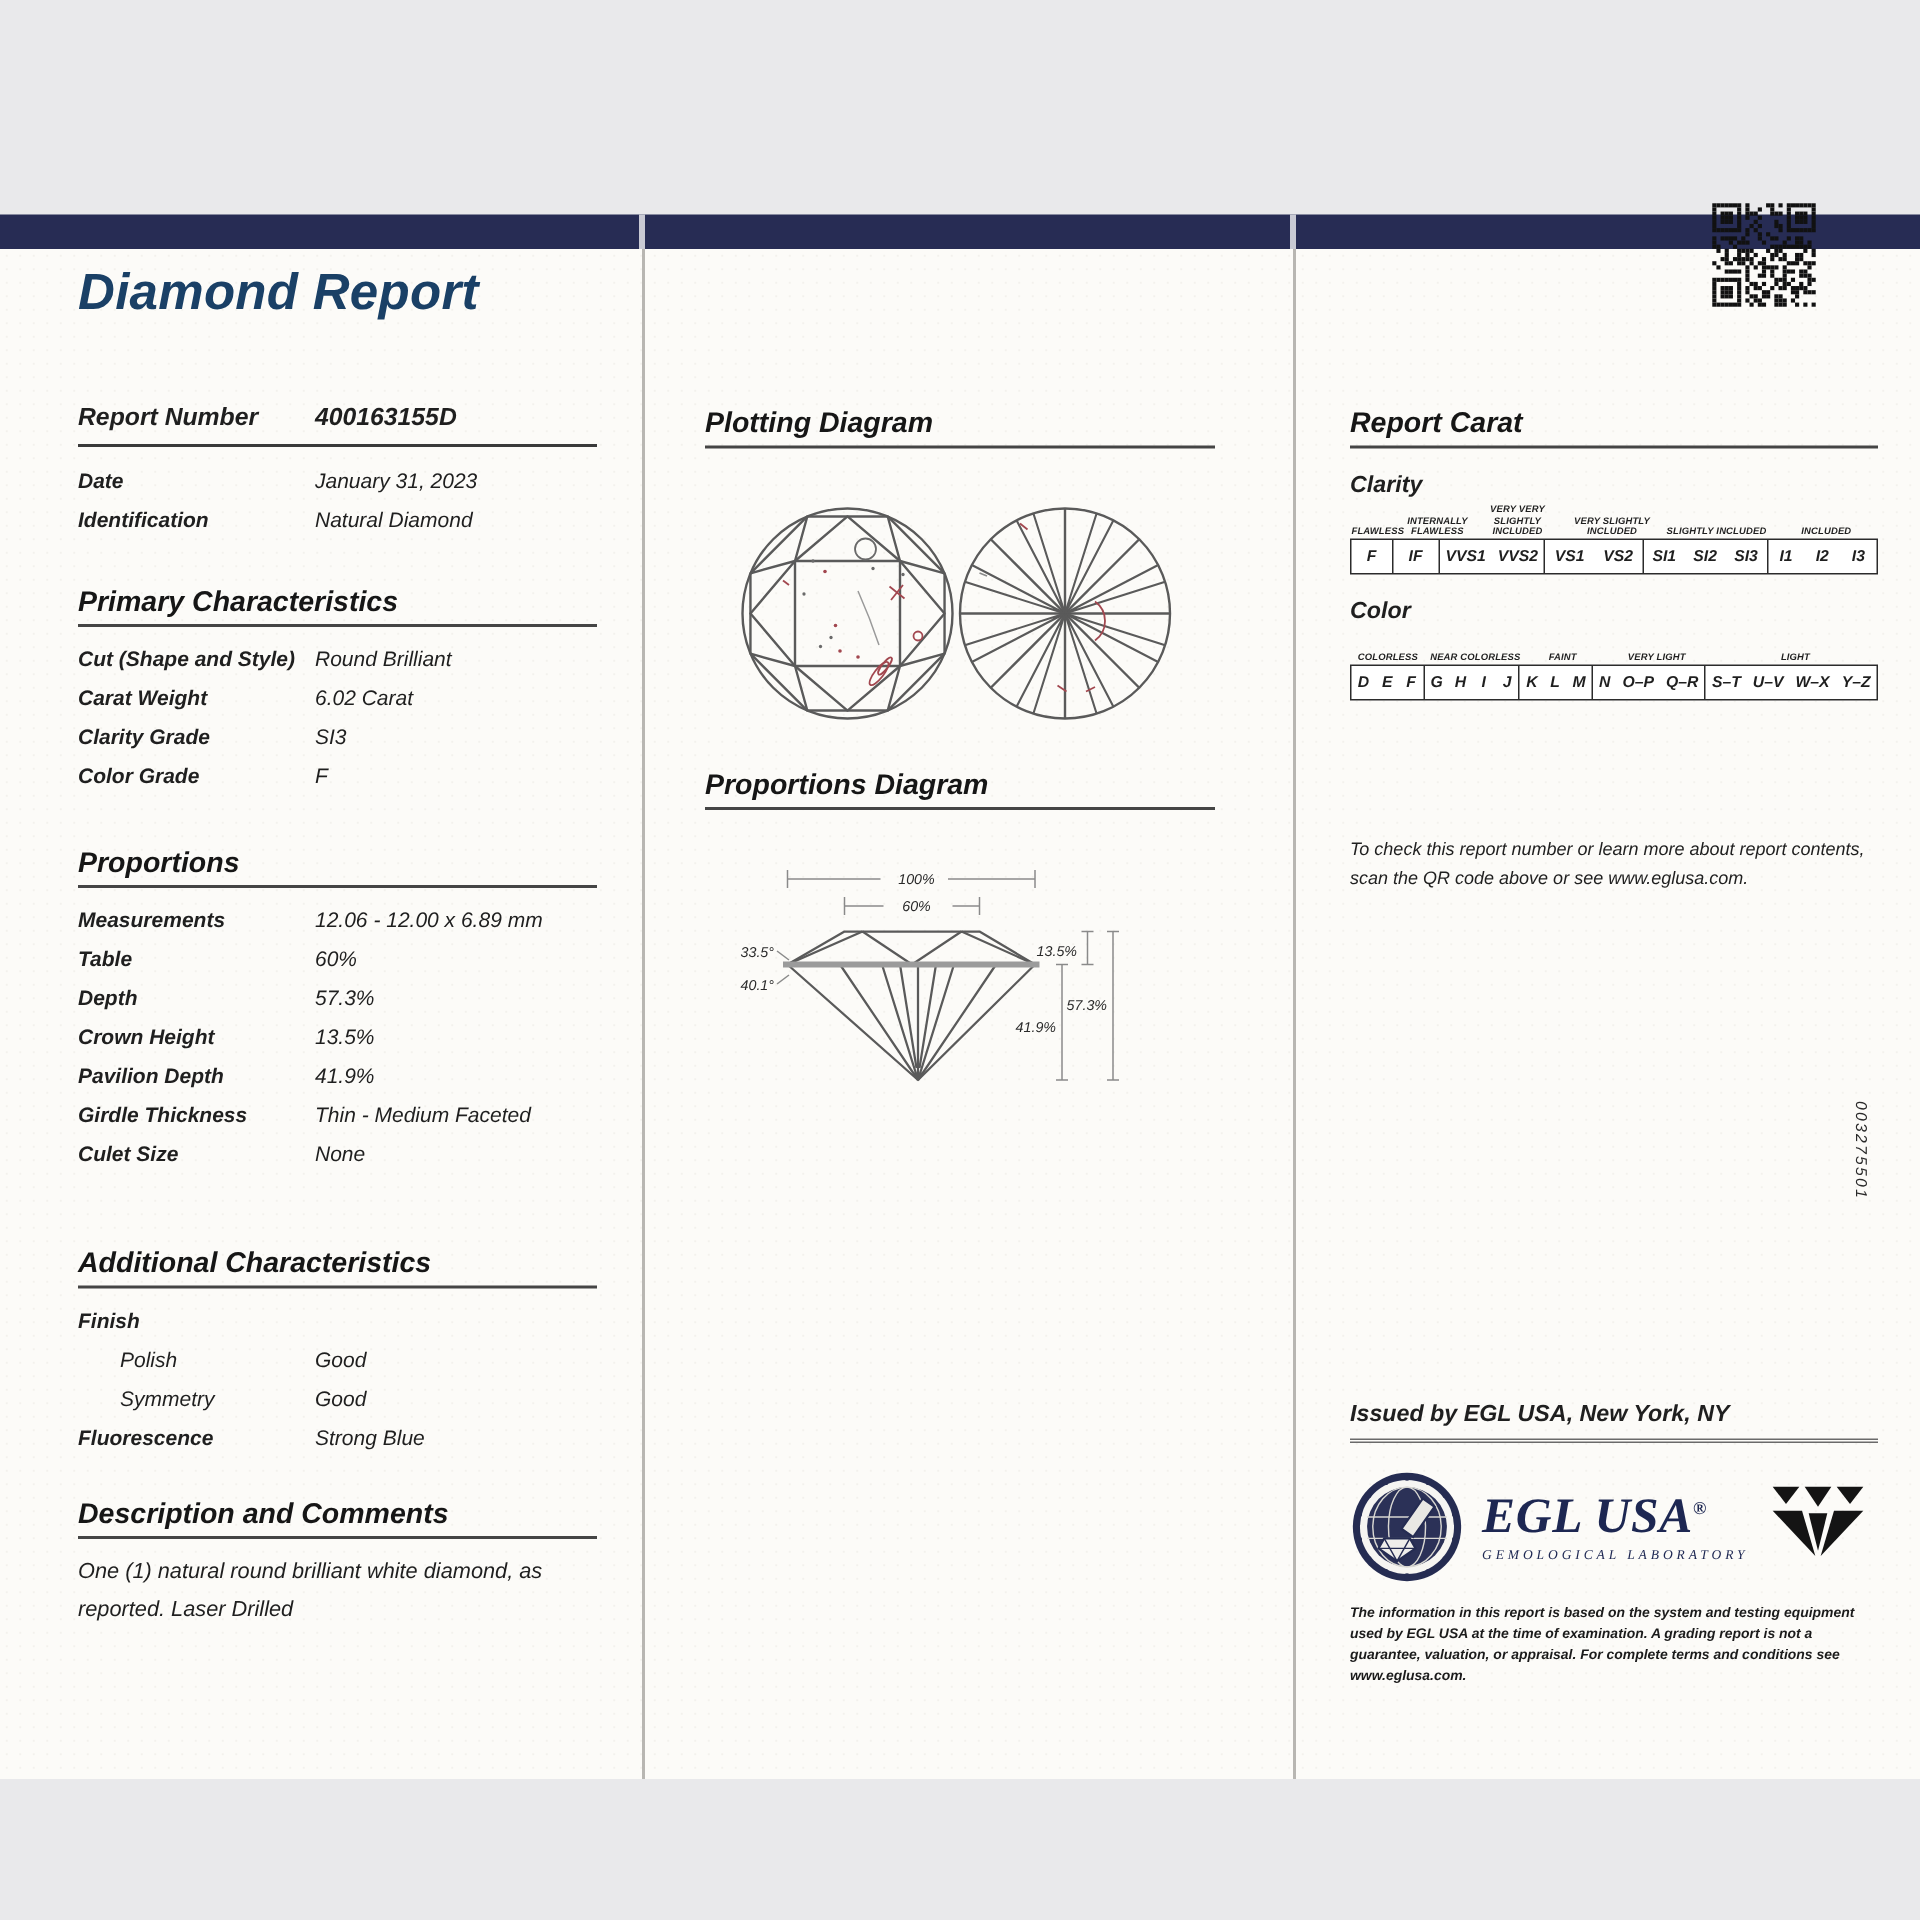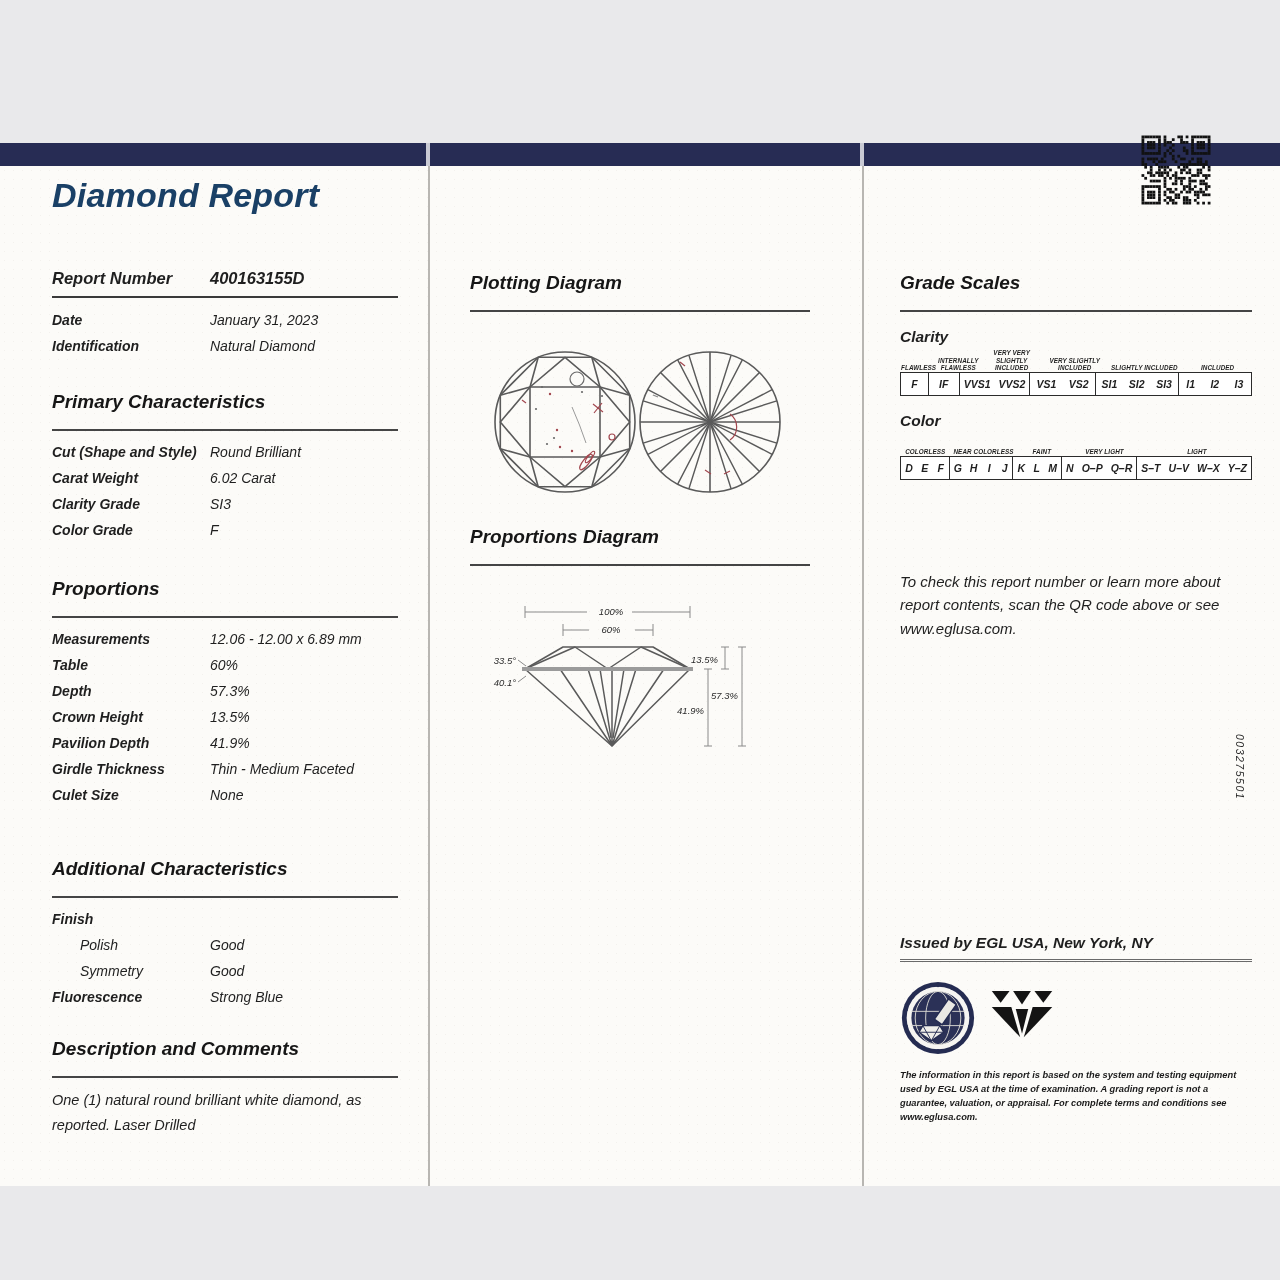--- a/index.html
+++ b/index.html
@@ -41,21 +41,21 @@
   }
   .report-head .lbl { font-size:16.5px; font-weight:bold; width:158px; }
   .report-head .val { font-size:16.5px; font-weight:bold; }
   .kv { display:flex; line-height:26px; font-size:14px; }
   .kv .lbl { width:158px; font-weight:bold; }
   .kv.indent .lbl { padding-left:28px; font-weight:normal; }
   .kv-block { margin-top:9px; }
 
   .section-heading {
     font-size:19px; font-weight:bold; color:#161616;
-    padding-bottom:16px; border-bottom:2px solid #454545;
+    padding-bottom:3px; border-bottom:2px solid #454545;
   }
   .mt-primary { margin-top:32px; }
   .mt-props { margin-top:35px; }
   .mt-addl { margin-top:50px; }
   .mt-desc { margin-top:28px; }
   .rows { margin-top:8px; }
   .desc-text { margin-top:10px; font-size:14.5px; line-height:1.75; width:334px; }
 
   .col2 .section-heading, .col3 .section-heading { margin-top:0; }
   .plot-heading-wrap { margin-top:106px; }
@@ -79,21 +79,21 @@
   .scale-cell {
     flex:1; display:flex; align-items:center; justify-content:center;
     font-size:10.5px; font-weight:bold; padding:0 4px; white-space:nowrap;
   }
   
   .cw1 { flex:0.85; } .cw2 { flex:0.95; } .cw3 { flex:2.15; }
   .cw4 { flex:2.05; } .cw5 { flex:2.6; } .cw6 { flex:2.3; }
   
   .kw1 { flex:2.2; } .kw2 { flex:2.9; } .kw3 { flex:2.2; } .kw4 { flex:3.3; } .kw5 { flex:4.9; }
 
-  .qr-note { margin-top:90px; font-size:15px; line-height:1.55; width:350px; }
+  .qr-note { margin-top:90px; font-size:12px; line-height:1.55; width:350px; }
 
   .serial {
     position:absolute; left:1234px; top:568px;
     writing-mode:vertical-rl; font-size:10.5px; letter-spacing:1.5px; color:#2a2a2a;
   }
 
   .footer-block { position:absolute; left:0; top:768px; width:352px; }
   .issued {
     font-size:15.5px; font-weight:bold; padding-bottom:7px;
     border-bottom:3px double #6a6a6a;
@@ -617,21 +617,21 @@
           <rect x="2" y="25" width="1" height="1" fill="#111"></rect>
           <rect x="8" y="25" width="1" height="1" fill="#111"></rect>
           <rect x="2" y="26" width="1" height="1" fill="#111"></rect>
           <rect x="3" y="26" width="1" height="1" fill="#111"></rect>
           <rect x="4" y="26" width="1" height="1" fill="#111"></rect>
           <rect x="5" y="26" width="1" height="1" fill="#111"></rect>
           <rect x="6" y="26" width="1" height="1" fill="#111"></rect>
           <rect x="7" y="26" width="1" height="1" fill="#111"></rect>
           <rect x="8" y="26" width="1" height="1" fill="#111"></rect>
         </svg>
-      <div class="section-heading">Grade Scales</div>
+      <div class="section-heading">Report Carat</div>
     </div>
 
     <div class="sub-heading">Clarity</div>
     <div class="scale-table">
       <div class="scale-labels">
         <div class="glabel cw1">FLAWLESS</div>
         <div class="glabel cw2">INTERNALLY FLAWLESS</div>
         <div class="glabel cw3">VERY VERY SLIGHTLY INCLUDED</div>
         <div class="glabel cw4">VERY SLIGHTLY INCLUDED</div>
         <div class="glabel cw5">SLIGHTLY INCLUDED</div>
@@ -738,20 +738,24 @@
             <line x1="12" y1="48" x2="68" y2="48"></line>
           </g>
           <g transform="rotate(35 46 36)">
             <rect x="41" y="20" width="10" height="26" fill="#e9e8e4" stroke="#252c52" stroke-width="1.5"></rect>
           </g>
           <g>
             <polygon points="24,48 42,48 46,55 33,64 20,55" fill="#efeeea" stroke="#252c52" stroke-width="1.5"></polygon>
             <path d="M24,48 L33,64 M42,48 L33,64 M20,55 h26" stroke="#252c52" stroke-width="1" fill="none"></path>
           </g>
         </svg>
+        <div class="logo-text">
+          <div class="logo-name"><span>EGL USA</span><sup>®</sup></div>
+          <div class="logo-sub">GEMOLOGICAL LABORATORY</div>
+        </div>
         <div class="diamond-icon-wrap">
           <svg width="64" height="58" viewBox="0 0 72 64" fill="#141414">
             <polygon points="2,4 22,4 12,17"></polygon>
             <polygon points="26,4 46,4 36,19"></polygon>
             <polygon points="50,4 70,4 60,17"></polygon>
             <polygon points="2,22 24,22 34,56"></polygon>
             <polygon points="70,22 48,22 38,56"></polygon>
             <polygon points="29,24 43,24 36,52"></polygon>
           </svg>
         </div>

